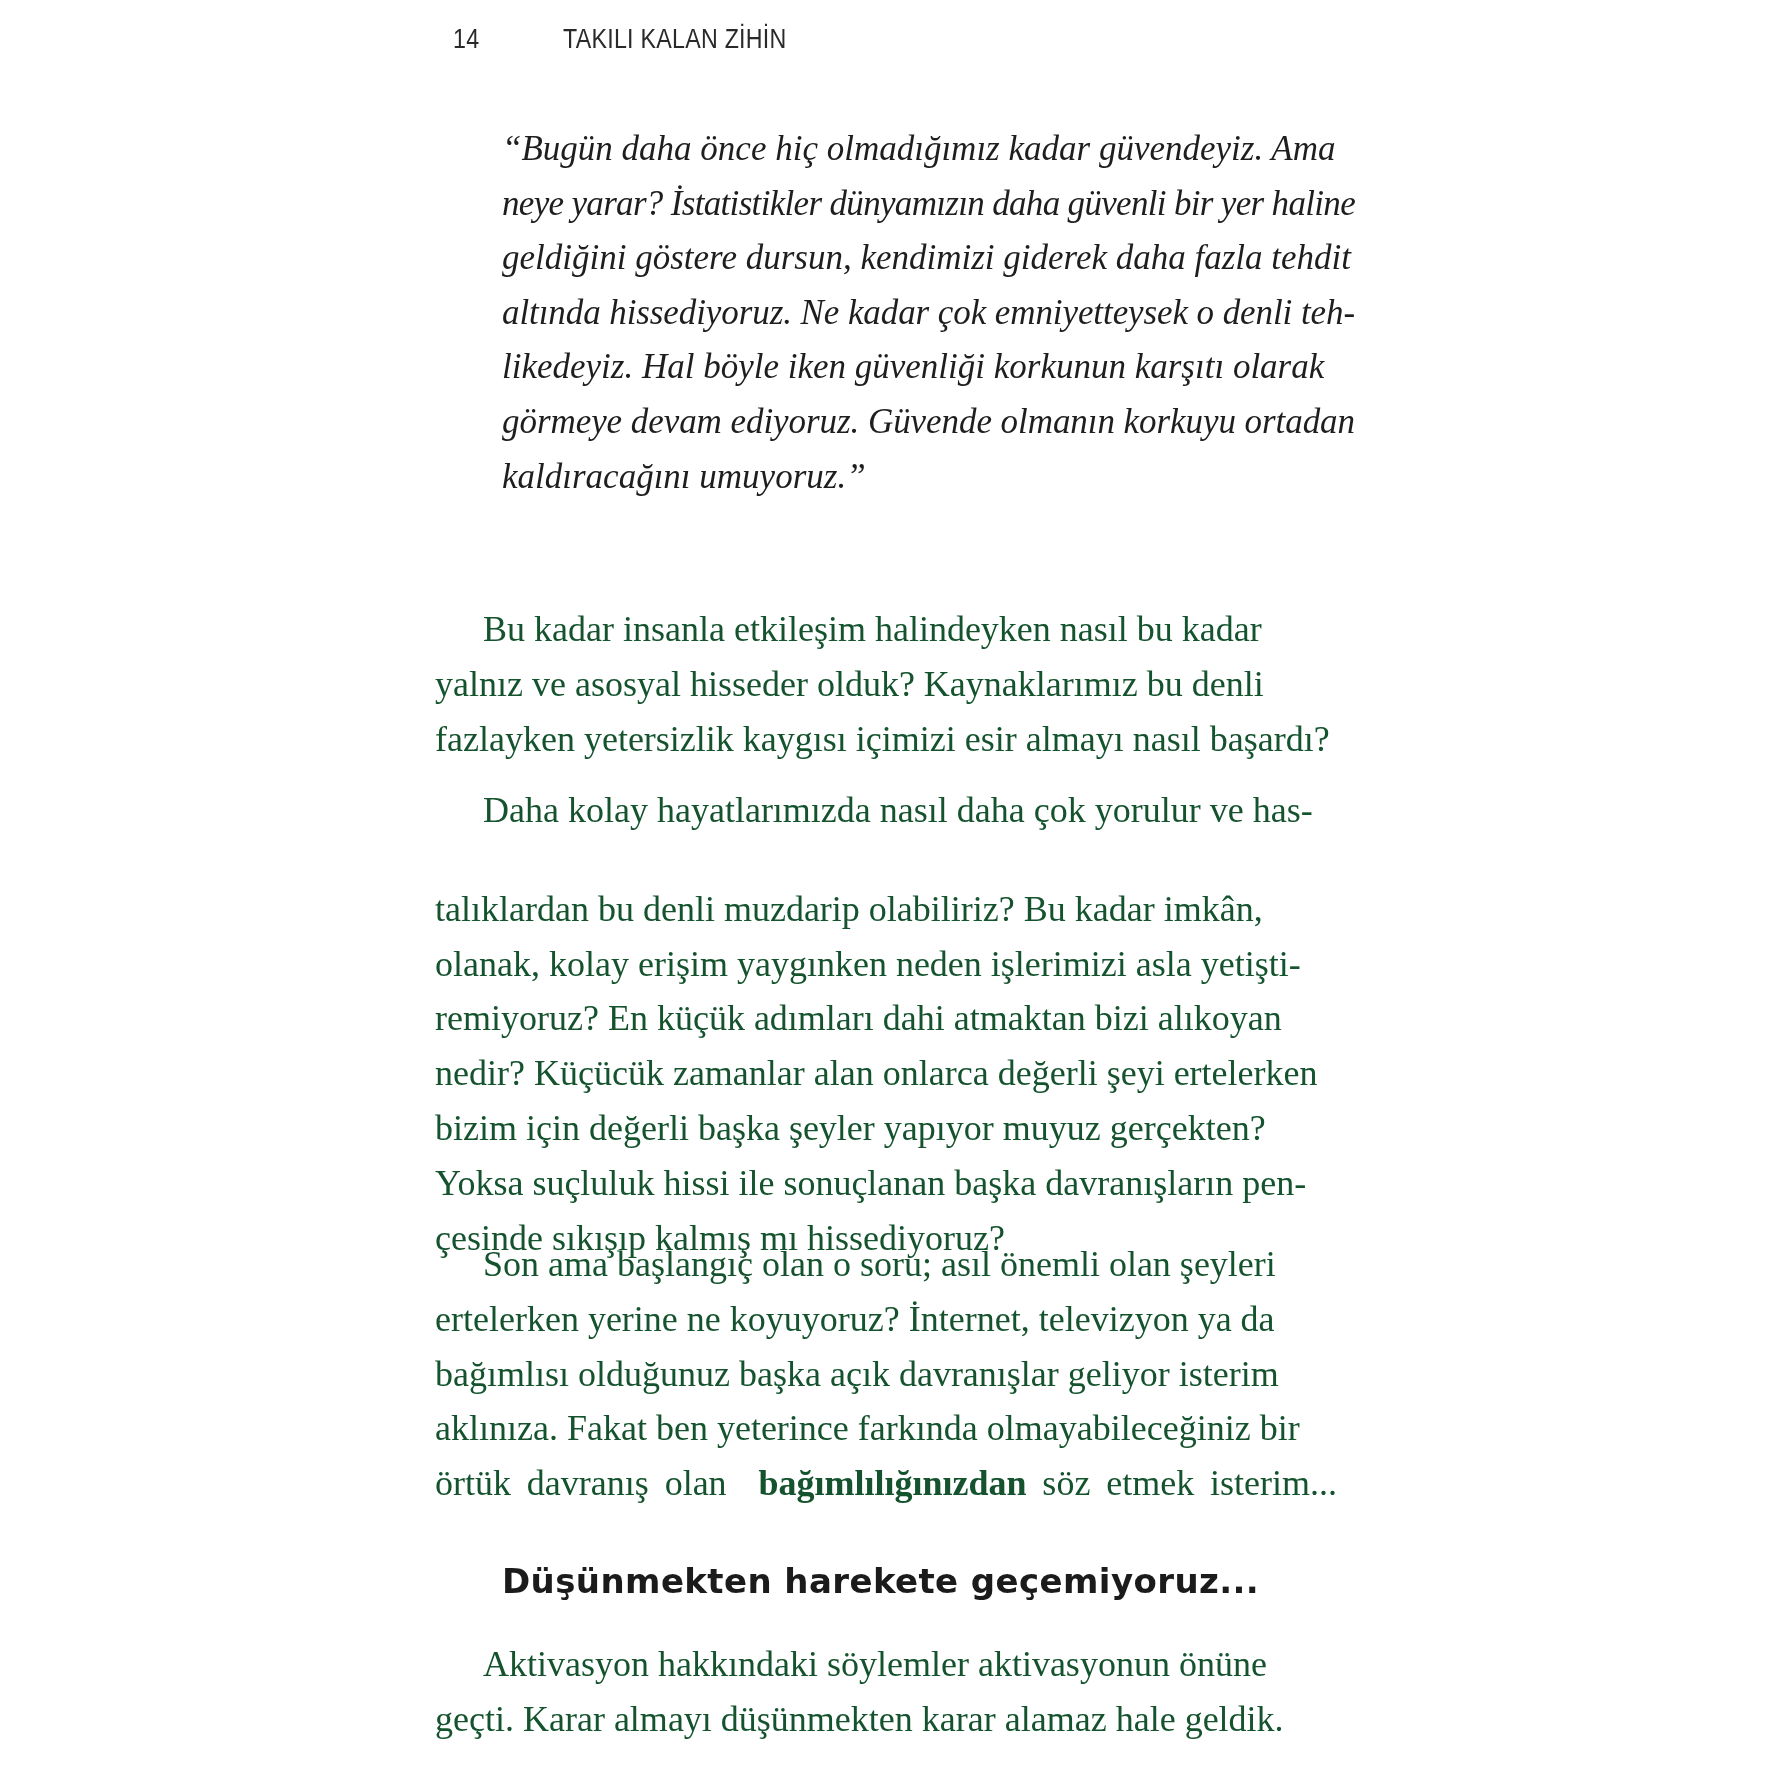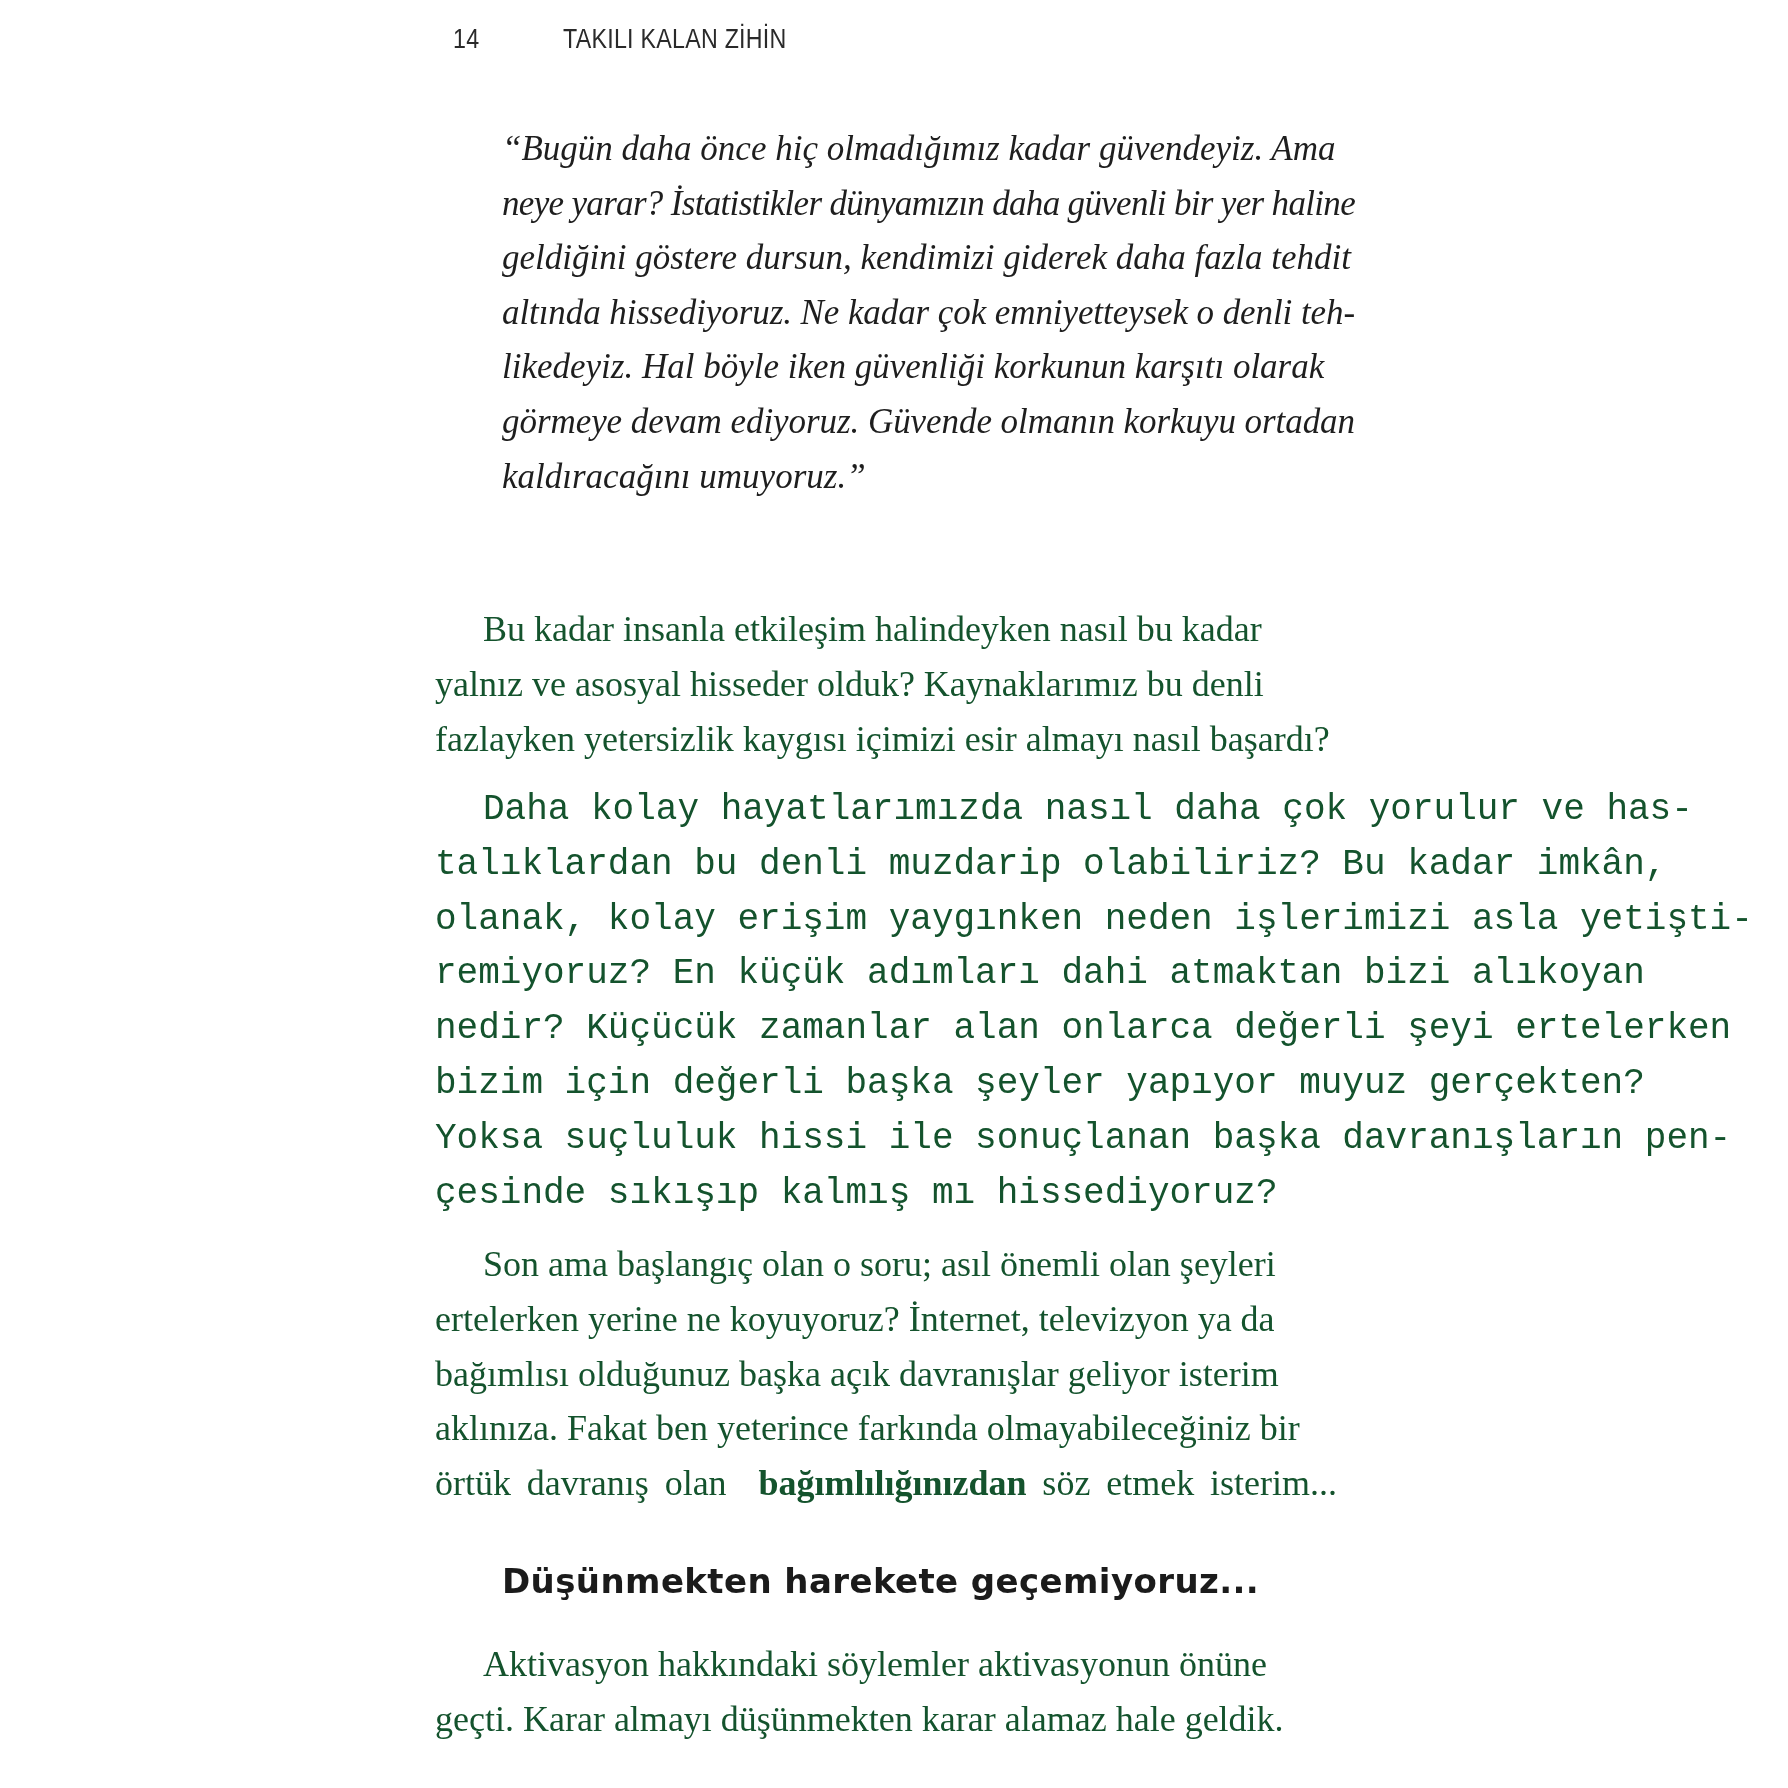--- a/index.html
+++ b/index.html
@@ -67,21 +67,21 @@
     left: 435px;
     width: 902px;
     font-family: "Liberation Serif", "DejaVu Serif", serif;
     font-size: 36px;
     line-height: 54.8px;
     color: #14532d;
   }
   .body-text .line { height: 54.8px; }
   .body-text .line.indent { padding-left: 48px; }
   .p1 { top: 602px; }
-  .p2 { top: 783px; font-family: Liberation Mono, monospace; }
+  .p2 { top: 783px; }
   .p3 { top: 1237px; }
   .p4 { top: 1637px; }
   .bold { font-weight: bold; margin-left: 16px; }
   .section-heading {
     position: absolute;
     left: 502px;
     top: 1561px;
     font-family: "DejaVu Sans", "Liberation Sans", sans-serif;
     font-weight: bold;
     font-size: 34px;
@@ -109,21 +109,21 @@
 </div>
 
 <div class="body-text p1">
   <span class="line indent" style="white-space: nowrap; text-align-last: left;">Bu kadar insanla etkileşim halindeyken nasıl bu kadar</span>
   <span class="line" style="white-space: nowrap; text-align-last: left;">yalnız ve asosyal hisseder olduk? Kaynaklarımız bu denli</span>
   <span class="line" style="white-space: nowrap; text-align-last: left;">fazlayken yetersizlik kaygısı içimizi esir almayı nasıl başardı?</span>
 </div>
 
 <div class="body-text p2">
   <span class="line indent" style="white-space: nowrap; text-align-last: left;">Daha kolay hayatlarımızda nasıl daha çok yorulur ve has-</span>
-  <span class="line" style="white-space: nowrap; text-align-last: left;">talıklardan bu denli muzdarip olabiliriz? Bu kadar imkân,</span>
+  <span class="line" style="white-space: nowrap; text-align-last: left; margin-top: 44px;">talıklardan bu denli muzdarip olabiliriz? Bu kadar imkân,</span>
   <span class="line" style="white-space: nowrap; text-align-last: left;">olanak, kolay erişim yaygınken neden işlerimizi asla yetişti-</span>
   <span class="line" style="white-space: nowrap; text-align-last: left;">remiyoruz? En küçük adımları dahi atmaktan bizi alıkoyan</span>
   <span class="line" style="white-space: nowrap; text-align-last: left;">nedir? Küçücük zamanlar alan onlarca değerli şeyi ertelerken</span>
   <span class="line" style="white-space: nowrap; text-align-last: left;">bizim için değerli başka şeyler yapıyor muyuz gerçekten?</span>
   <span class="line" style="white-space: nowrap; text-align-last: left;">Yoksa suçluluk hissi ile sonuçlanan başka davranışların pen-</span>
   <span class="line last">çesinde sıkışıp kalmış mı hissediyoruz?</span>
 </div>
 
 <div class="body-text p3">
   <span class="line indent" style="white-space: nowrap; text-align-last: left;">Son ama başlangıç olan o soru; asıl önemli olan şeyleri</span>

